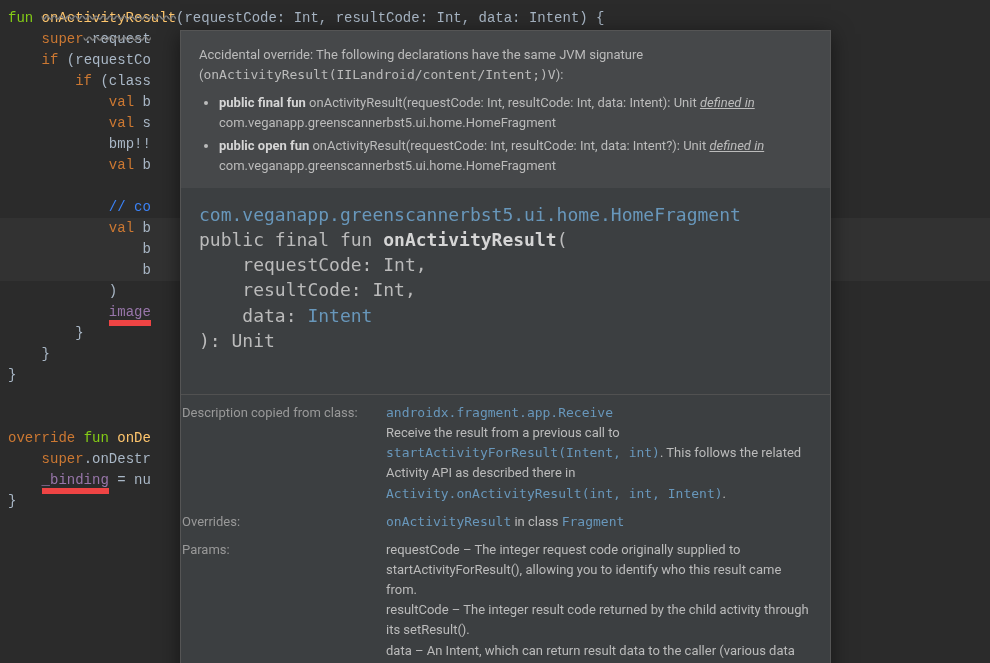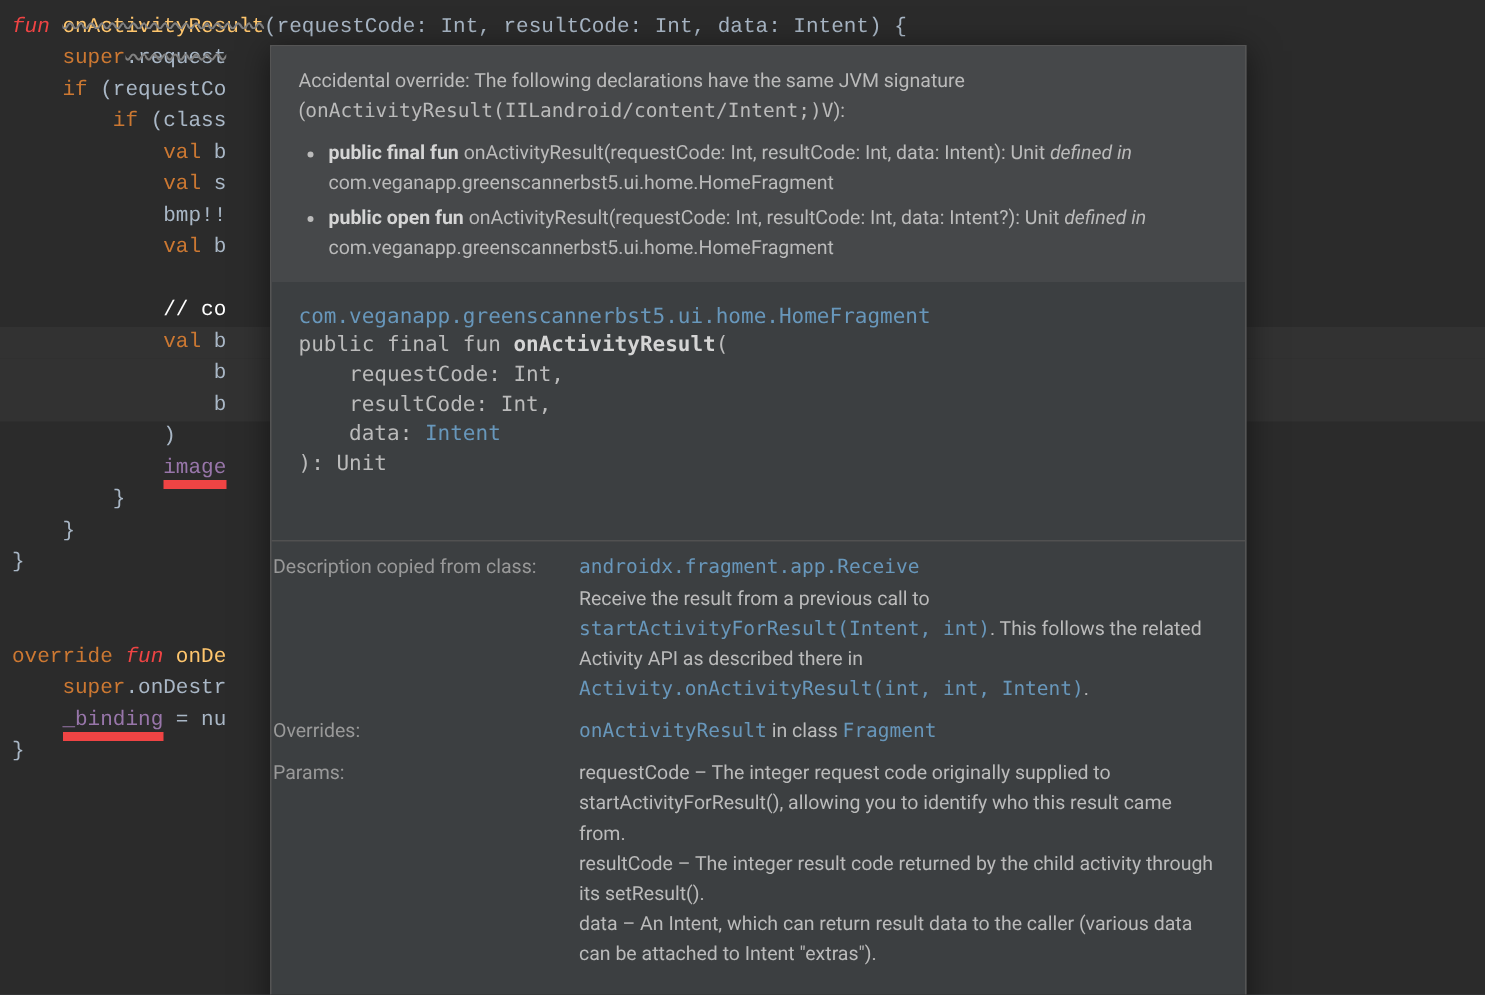--- a/index.html
+++ b/index.html
@@ -13,27 +13,27 @@
       overflow: hidden;
       position: relative;
     }
     .editor {
       padding: 8px 0;
       line-height: 21px;
       position: relative;
     }
     .line { white-space: pre; padding: 0 8px; }
     .highlight-bg { background: #323232; }
-    .kw-fun { color: #ef4444; font-style: italic; }
+    .kw-fun { color: #84cc16; }
     .kw-val { color: #cc7832; }
     .kw-override { color: #cc7832; }
     .kw-super { color: #cc7832; }
     .kw-if { color: #cc7832; }
     .fn-name { color: #ffc66d; }
-    .comment { color: #ffffff; }
+    .comment { color: #3b82f6; }
     .strikethrough { text-decoration: line-through wavy #808080; }
     .underline-warn { border-bottom: 6px solid #ef4444; }
     .purple { color: #9876aa; }
 
     .tooltip {
       position: absolute;
       top: 30px;
       left: 180px;
       width: 651px;
       background: #3c3f41;
@@ -52,21 +52,21 @@
       margin: 8px 0 0 20px;
       padding: 0;
     }
     .tooltip-header li {
       margin-bottom: 2px;
       line-height: 1.55;
     }
     .tooltip-body {
       padding: 14px 18px 10px 18px;
       font-family: 'Consolas', 'Monaco', monospace;
-      font-size: 14px;
+      font-size: 18px;
       line-height: 1.4;
       white-space: pre-wrap;
     }
     .tooltip-desc {
       padding: 8px 18px 10px 1px;
       line-height: 1.55;
       border-top: 1px solid #515151;
       margin-top: 31px;
     }
     .desc-row {
@@ -85,21 +85,21 @@
       padding: 8px 14px;
       border-top: 1px solid #0ea5e9;
       display: flex;
       justify-content: space-between;
       align-items: center;
       color: #888;
       font-size: 13px;
     }
     .dots-icon { cursor: pointer; color: #999; font-size: 16px; letter-spacing: -2px; writing-mode: vertical-lr; }
     .link { color: #6897bb; }
-    .italic { font-style: italic; }
+    .italic { font-style: italic; text-decoration: underline; }
     .bold { font-weight: bold; }
     .white { color: #d5d5d5; }
     .mono { font-family: 'Consolas', 'Monaco', monospace; }
   </style>
 </head>
 <body>
 
 <div class="editor">
   <div class="line"><span class="kw-fun">fun </span><span class="fn-name strikethrough">onActivityResult</span><span>(requestCode: Int, resultCode: Int, data: Intent) {</span></div>
   <div class="line">    <span class="kw-super">super</span><span class="strikethrough">.request</span></div>

